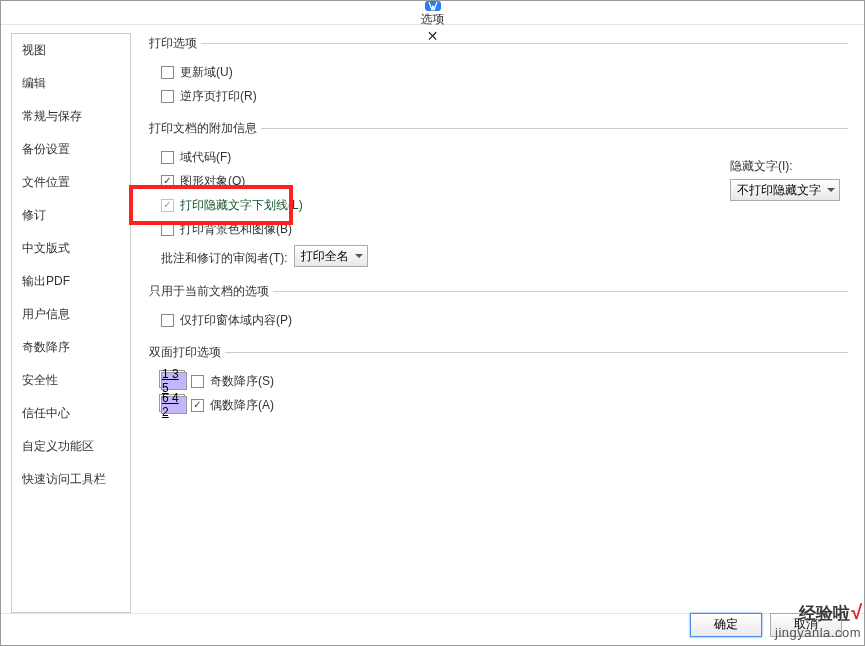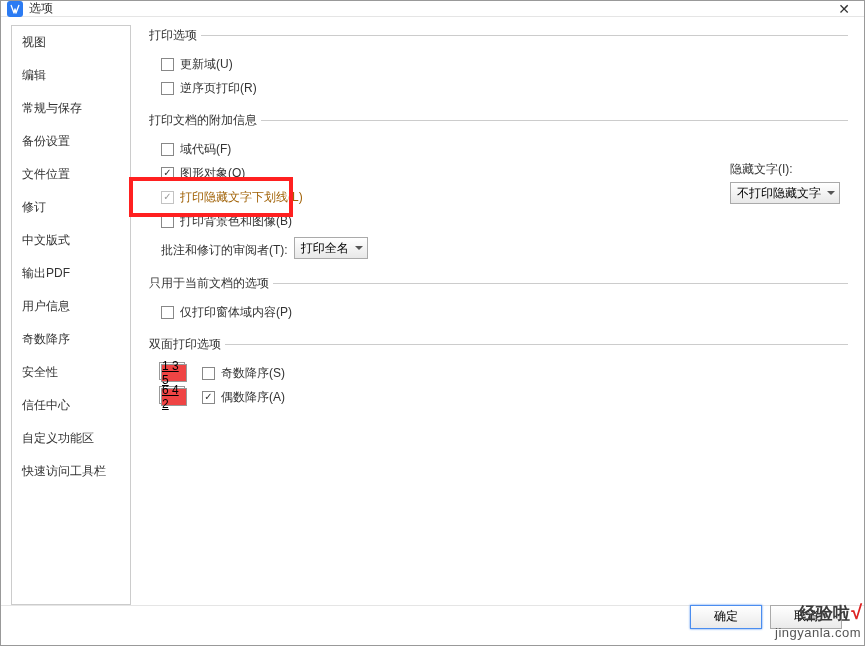--- a/index.html
+++ b/index.html
@@ -1,41 +1,41 @@
 <!DOCTYPE html>
 <html><head>
   <meta charset="utf-8">
   <style>
     * { margin: 0; padding: 0; box-sizing: border-box; font-family: "Microsoft YaHei", "SimSun", Arial, sans-serif; font-size: 12px; }
     body { width: 865px; height: 646px; overflow: hidden; background: #fff; border: 1px solid #999; }
-    .titlebar { height: 16px; display: flex; align-items: center; border-bottom: 1px solid #e5e5e5; }
+    .titlebar { height: 24px; display: flex; align-items: center; border-bottom: 1px solid #e5e5e5; flex-direction: column; }
     .app-icon { width: 16px; height: 16px; margin: 0 6px; background: #2B7BF3; border-radius: 3px; display: flex; align-items: center; justify-content: center; }
     .app-icon svg { width: 10px; height: 10px; }
     .title-text { flex: 1; color: #333; }
     .close-btn { width: 40px; height: 24px; display: flex; align-items: center; justify-content: center; cursor: pointer; font-size: 14px; color: #333; }
     .body { display: flex; height: 588px; padding: 8px 6px 0 10px; }
     .sidebar { width: 120px; border: 1px solid #ccc; background: #fff; overflow: hidden; }
     .sidebar-item { height: 33px; display: flex; align-items: center; padding-left: 10px; color: #333; cursor: pointer; }
     .sidebar-item.active { background: #e5e5e5; }
     .content { flex: 1; padding: 2px 10px 0 18px; position: relative; }
     fieldset { border: none; border-top: 1px solid #ccc; margin-bottom: 8px; padding: 8px 0 4px 12px; position: relative; }
     legend { padding: 0 4px 0 0; margin-left: -12px; color: #333; }
     .row { display: flex; align-items: center; min-height: 24px; padding: 1px 0; }
     .check { width: 13px; height: 13px; border: 1px solid #888; margin-right: 6px; display: flex; align-items: center; justify-content: center; background: #fff; }
     .check.checked::after { content: "✓"; font-size: 10px; color: #333; line-height: 1; }
     .check.dim { opacity: 0.5; }
     .label { color: #333; }
-    .label.dim { color: #a16207; }
+    .label.dim { color: #14532d; }
     .highlight-box { position: absolute; border: 4px solid #ff2020; pointer-events: none; }
     .reviewer-row { display: flex; align-items: flex-end; padding: 4px 0 4px 0; }
     .select { display: inline-flex; align-items: center; height: 22px; border: 1px solid #aaa; background: linear-gradient(#fff,#e8e8e8); padding: 0 4px 0 6px; margin-left: 6px; cursor: pointer; }
     .select .arrow { margin-left: 6px; border-left: 4px solid transparent; border-right: 4px solid transparent; border-top: 4px solid #555; }
-    .right-float { position: absolute; right: 18px; top: 136px; }
+    .right-float { position: absolute; right: 18px; top: 125px; }
     .right-float .lbl { margin-bottom: 4px; }
-    .icon-odd, .icon-even { width: 26px; height: 18px; margin-right: 15px; display: inline-flex; align-items: center; justify-content: center; border: 1px solid #999; font-size: 8px; background: #ef4444; position: relative; text-decoration: underline; }
+    .icon-odd, .icon-even { width: 26px; height: 18px; margin-right: 4px; display: inline-flex; align-items: center; justify-content: center; border: 1px solid #999; font-size: 8px; background: #c4b5fd; position: relative; text-decoration: underline; }
     .icon-odd::before, .icon-even::before { content: ""; position: absolute; left: -3px; top: -3px; width: 100%; height: 100%; border: 1px solid #999; background: #fff; z-index: -1; }
     .footer { height: 22px; display: flex; justify-content: flex-end; align-items: center; padding: 0 22px 0 0; border-top: 1px solid #e5e5e5; }
     .btn { min-width: 72px; height: 24px; border: 1px solid #aaa; background: linear-gradient(#fff,#eaeaea); margin-left: 8px; cursor: pointer; display: flex; align-items: center; justify-content: center; }
     .btn.primary { border: 1px solid #4b8def; box-shadow: 0 0 2px #4b8def; }
     .watermark { position: absolute; right: 4px; bottom: 6px; font-size: 13px; color: #3b3b3b; text-align: right; pointer-events: none; font-family: Arial, sans-serif; }
     .watermark .big { font-size: 17px; font-weight: bold; }
     .watermark .check-mark { color: #d22; font-size: 20px; font-style: italic; font-weight: bold; }
     .watermark .sub { font-size: 13px; letter-spacing: 0.5px; color: #555; margin-left: 24px; }
   </style>
 </head>

